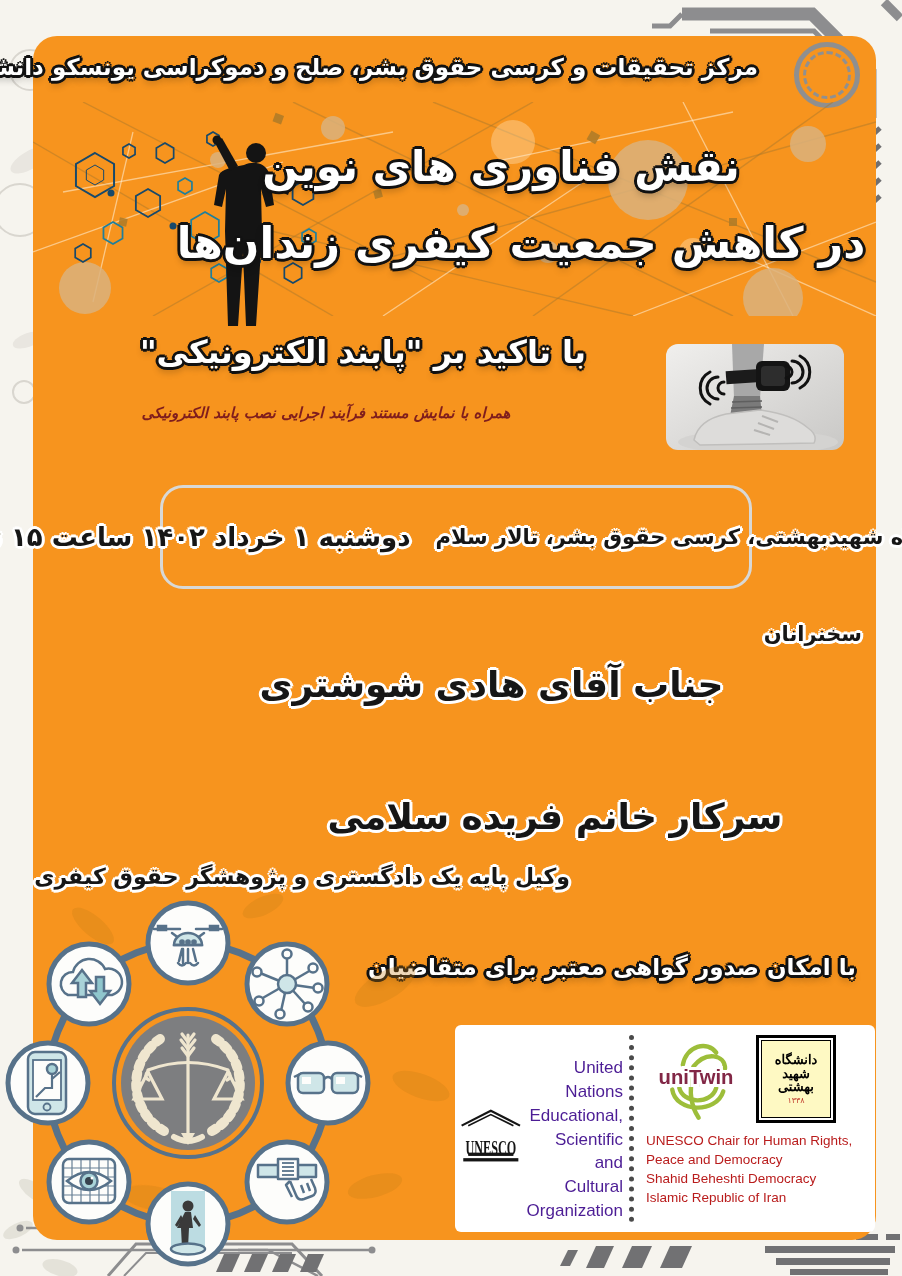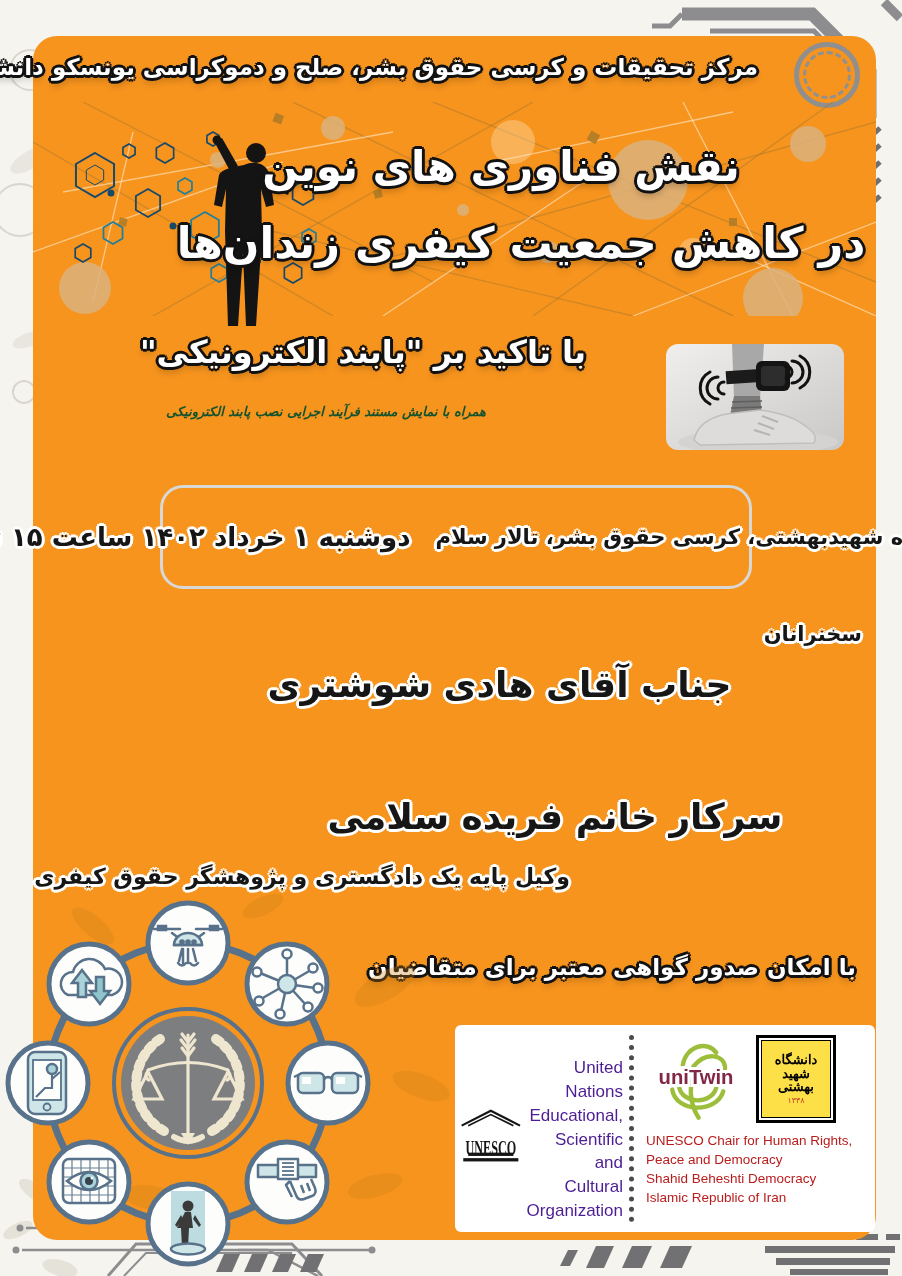--- a/index.html
+++ b/index.html
@@ -24,21 +24,21 @@
            border-radius:23px;display:flex;justify-content:center;align-items:center;gap:5px;}
   .photo{position:absolute;top:308px;right:32px;width:178px;height:106px;border-radius:12px;overflow:hidden;}
   .logosbox{position:absolute;left:455px;top:1025px;width:420px;height:207px;background:#fff;border-radius:6px;
             display:flex;flex-direction:row;direction:ltr;z-index:6;}
   .logosbox .colL{width:168px;display:flex;align-items:center;padding-top:12px;}
   .logosbox .divider{border-left:5px dotted #4a4a4a;margin:10px 4px 10px 6px;}
   .logosbox .colR{flex:1;display:flex;flex-direction:column;padding:10px 6px 0 8px;}
   .cap{font-size:17px;color:#4c1d95;line-height:1.4;font-family:"Liberation Sans",sans-serif;}
   .capR{font-size:13.5px;color:#b91c1c;line-height:1.42;font-family:"Liberation Sans",sans-serif;}
   .sbu-logo{width:74px;height:82px;border:3px solid #000;box-shadow:inset 0 0 0 2px #fff,inset 0 0 0 3px #000;
-            display:flex;flex-direction:column;align-items:center;justify-content:center;background:#fde047;}
+            display:flex;flex-direction:column;align-items:center;justify-content:center;background:#fef9c3;}
   .sbu-logo .ln{font-weight:bold;font-size:13px;line-height:1.05;color:#000;font-family:"DejaVu Serif",serif;}
   .sbu-logo .yr{font-size:8px;color:#c0392b;margin-top:2px;}
   .cluster{position:absolute;left:-12px;top:893px;width:400px;height:390px;z-index:5;}
   .deco{pointer-events:none;}
 </style>
 </head>
 <body>
 
 <div class="page">
 
@@ -202,21 +202,21 @@
         <path d="M214,46 L238,56 235,64 212,54 Z"></path>
         <path d="M177,40 L162,12 169,7 185,35 Z"></path>
         <circle cx="164" cy="9" r="4.5"></circle>
       </g>
     </svg>
 
     <div class="abs t-dark rtl center nowrap" style="top:110px;right:95px;width:560px;font-size:42px;line-height:1;">نقش فناوری های نوین</div>
     <div class="abs t-dark rtl center nowrap" style="top:186px;right:10px;width:690px;font-size:43px;line-height:1;">در کاهش جمعیت کیفری زندان‌ها</div>
 
     <div class="abs t-dark rtl center nowrap" style="top:297px;left:45px;width:570px;font-size:32px;">با تاکید بر  "پابند الکترونیکی"</div>
-    <div class="abs rtl center nowrap" style="top:368px;left:58px;width:470px;font-size:13px;font-weight:bold;font-style:italic;color:#14532d;">همراه با نمایش مستند فرآیند اجرایی نصب پابند الکترونیکی</div>
+    <div class="abs rtl center nowrap" style="top:368px;left:58px;width:470px;font-size:15px;font-weight:bold;font-style:italic;color:#7f1d1d;">همراه با نمایش مستند فرآیند اجرایی نصب پابند الکترونیکی</div>
 
     <div class="photo">
       <svg width="178" height="106" viewBox="0 0 178 106">
         <defs>
             <linearGradient id="pg" x1="0" y1="0" x2="1" y2="1">
           <stop offset="0" stop-color="#f0efed"></stop>
               <stop offset="1" stop-color="#c9c8c6"></stop>
             </linearGradient>
           </defs>
         <rect width="178" height="106" fill="url(#pg)"></rect>
@@ -247,21 +247,21 @@
       </svg>
     </div>
 
     <div class="datebox">
       <div class="t-light rtl center nowrap" style="font-size:26px;">دوشنبه ۱ خرداد ۱۴۰۲  ساعت ۱۵ تا ۱۷</div>
       <div class="t-light rtl center nowrap" style="font-size:21px;padding-left:20px;">دانشگاه شهیدبهشتی، کرسی حقوق بشر، تالار سلام</div>
     </div>
 
     <div class="abs t-light rtl nowrap" style="top:586px;right:14px;font-size:21px;">سخنرانان</div>
 
-    <div class="abs t-light rtl center nowrap" style="top:628px;right:104px;width:545px;font-size:36px;">جناب آقای هادی شوشتری</div>
+    <div class="abs t-light rtl center nowrap" style="top:628px;right:112px;width:545px;font-size:36px;">جناب آقای هادی شوشتری</div>
 
     <div class="abs t-light rtl center nowrap" style="top:828px;left:22px;width:515px;font-size:22px;">وکیل پایه یک دادگستری و پژوهشگر حقوق کیفری</div>
     <div class="abs t-light rtl center nowrap" style="top:760px;left:293px;width:458px;font-size:36px;">سرکار خانم فریده سلامی</div>
 
     <div class="abs t-dark rtl center nowrap" style="top:918px;right:20px;width:462px;font-size:23px;">با امکان صدور گواهی معتبر برای متقاضیان</div>
 
     <svg class="abs deco" style="left:0;top:830px;" width="430" height="374" viewBox="0 0 430 374">
       <g fill="#c97f16" opacity="0.3">
         <ellipse cx="352" cy="120" rx="34" ry="14" transform="rotate(-30 352 120)"></ellipse>
         <ellipse cx="388" cy="220" rx="30" ry="12" transform="rotate(20 388 220)"></ellipse>

